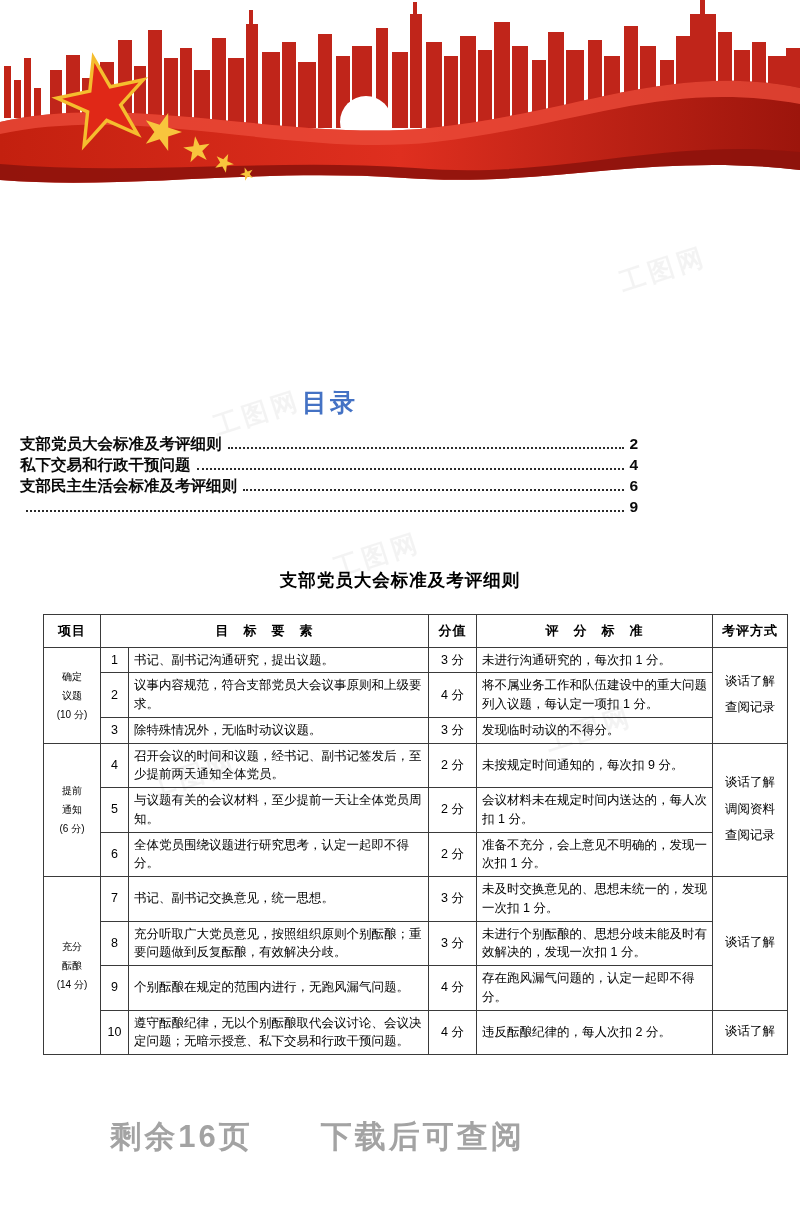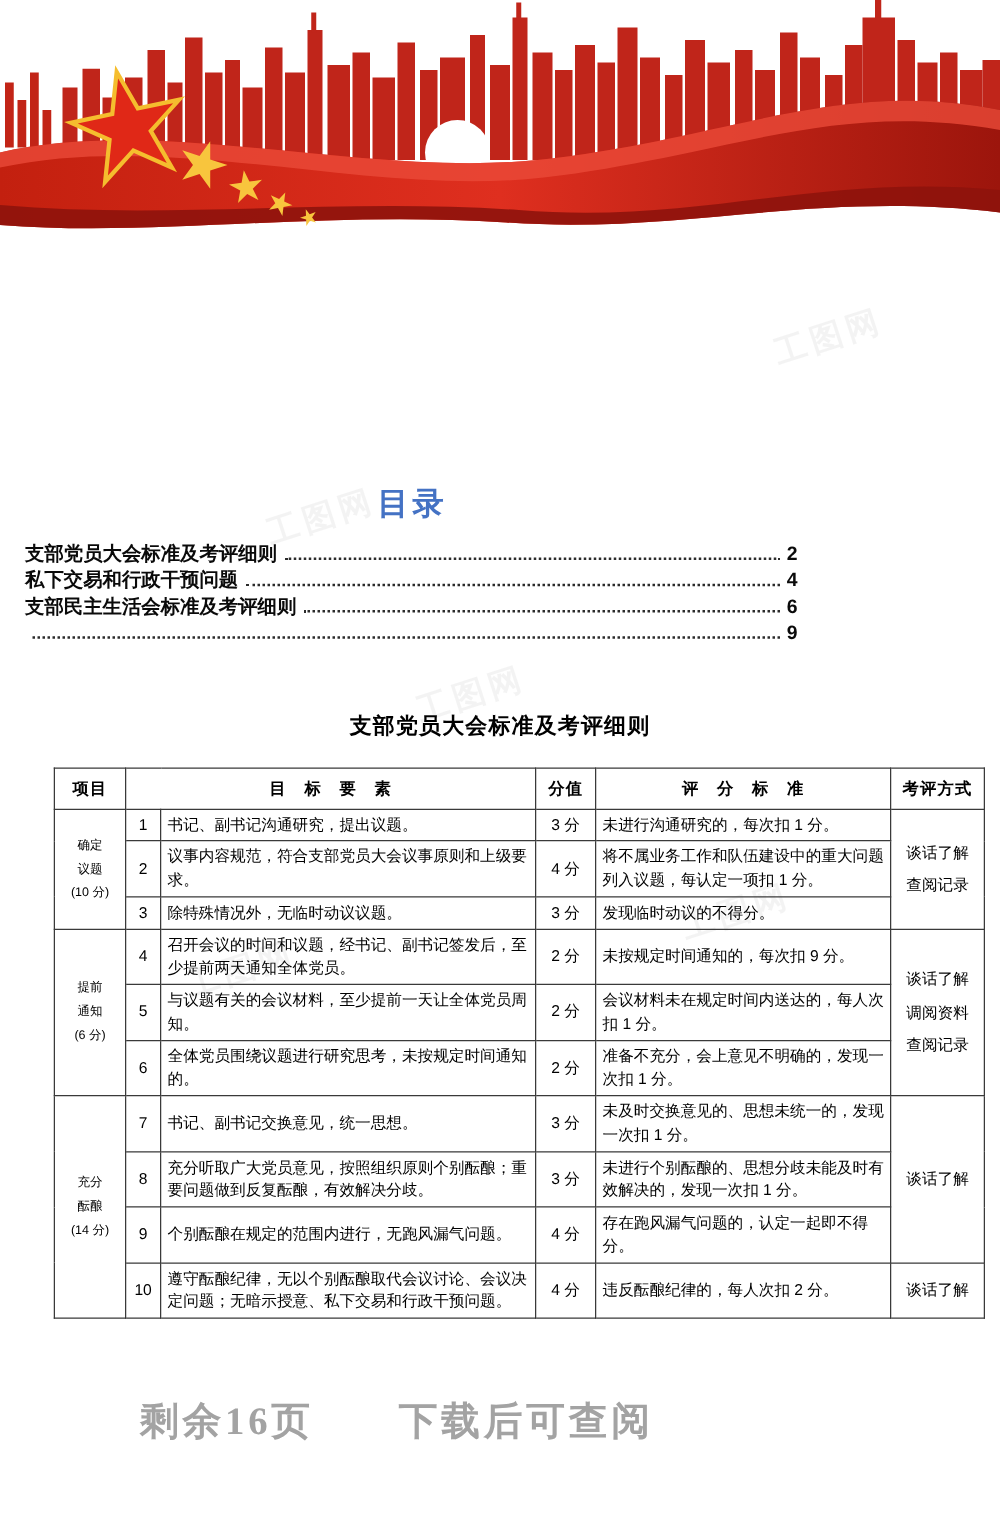--- a/index.html
+++ b/index.html
@@ -41,26 +41,26 @@
     position:absolute; top:614px; left:43px; width:744px;
     border-collapse:collapse; table-layout:fixed; font-size:12.5px;
   }
   .tbl th, .tbl td { border:1px solid #3a3a3a; padding:3px 5px; vertical-align:middle; line-height:1.5; }
   .tbl th { font-weight:bold; text-align:center; padding:6px 2px; font-size:13px; letter-spacing:1px; }
   .tbl td.grp { text-align:center; white-space:pre-line; font-size:10px; line-height:1.9; }
   .tbl td.no { text-align:center; padding:3px 1px; }
   .tbl td.tgt { text-align:left; }
   .tbl td.score { text-align:center; }
   .tbl td.crit { text-align:left; }
-  .tbl td.method { text-align:center; white-space:pre-line; line-height:2.1; font-size:12.5px; }
+  .tbl td.method { text-align:center; white-space:pre-line; line-height:2.1; font-size:12.5px;font-family:Liberation Mono, monospace; }
   
   .footer {
     position:absolute; top:1116px; left:0; width:635px; text-align:center;
     color:#a3a3a3; font-size:31px; font-weight:bold; letter-spacing:3px;
-    font-family:Liberation Serif, serif;
+    font-family:Liberation Sans, sans-serif;
   }
 </style>
 </head>
 <body>
 
 <div class="page">
 
   <svg class="banner" viewBox="0 0 800 192" width="800" height="192" aria-hidden="true">
     <defs>
       <linearGradient id="redg" x1="0" y1="0" x2="1" y2="0">
@@ -228,21 +228,21 @@
 查阅记录</td>
     </tr>
     <tr>
       <td class="no">5</td>
       <td class="tgt">与议题有关的会议材料，至少提前一天让全体党员周知。</td>
       <td class="score">2 分</td>
       <td class="crit">会议材料未在规定时间内送达的，每人次扣 1 分。</td>
     </tr>
     <tr>
       <td class="no">6</td>
-      <td class="tgt">全体党员围绕议题进行研究思考，未按规定时间通知的。</td>
+      <td class="tgt">全体党员围绕议题进行研究思考，认定一起即不得分。</td>
       <td class="score">2 分</td>
       <td class="crit">准备不充分，会上意见不明确的，发现一次扣 1 分。</td>
     </tr>
     <tr>
       <td class="grp" rowspan="4">充分
 酝酿
 (14 分)</td>
       <td class="no">7</td>
       <td class="tgt">书记、副书记交换意见，统一思想。</td>
       <td class="score">3 分</td>

